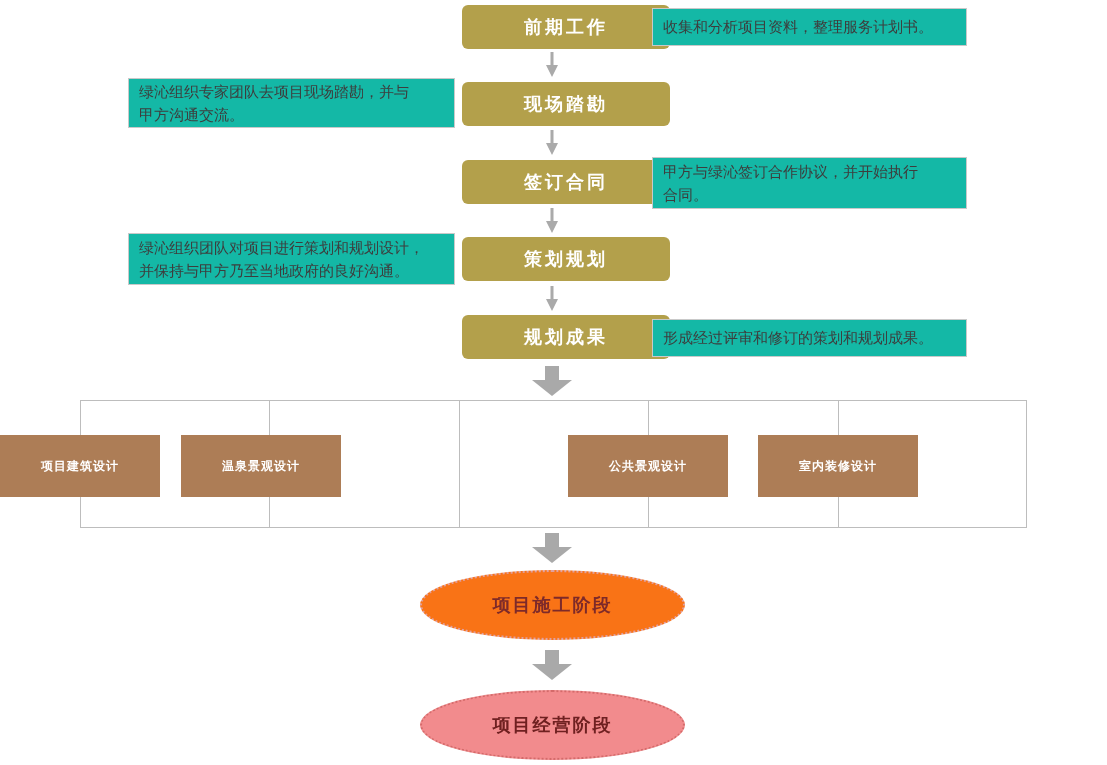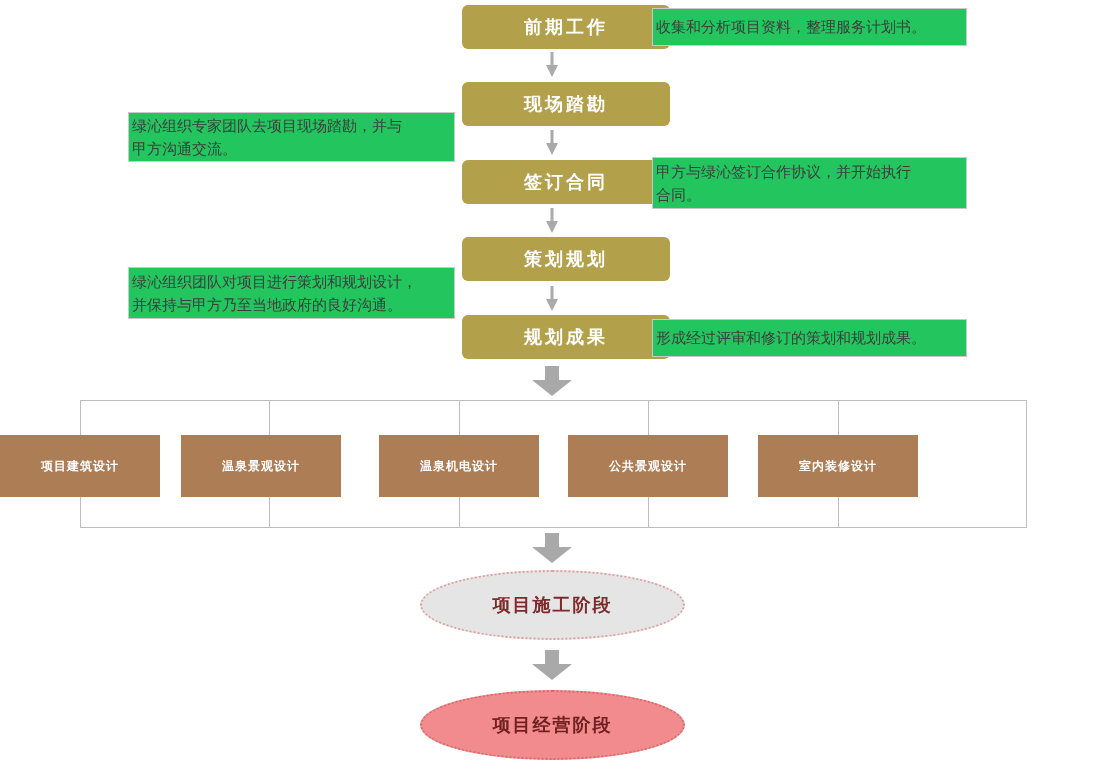--- a/index.html
+++ b/index.html
@@ -11,28 +11,28 @@
     overflow:hidden;
   }
   .gold-btn{
     position:absolute;left:462px;width:208px;height:44px;
     background:#b3a04b;border-radius:6px;
     color:#ffffff;font-weight:bold;font-size:18px;letter-spacing:3px;
     display:flex;align-items:center;justify-content:center;
     box-sizing:border-box;
   }
   .note{
-    position:absolute;background:#22c55e;border:1px solid #c9c9c9;
+    position:absolute;background:#14b8a6;border:1px solid #c9c9c9;
     color:#3d3d3d;font-size:15px;line-height:1.55;
-    padding:4px 3px;box-sizing:border-box;
+    padding:4px 10px;box-sizing:border-box;
     display:flex;align-items:center;
     white-space:pre-line;text-align:left;
   }
   .note-right{left:652px;width:315px;}
-  .note-left{left:128px;width:327px;margin-top:34px;}
+  .note-left{left:128px;width:327px;}
   .sarrow{position:absolute;left:545px;}
   .barrow{position:absolute;left:532px;}
   .connector-frame{
     position:absolute;left:80px;top:400px;width:947px;height:128px;
     border:1px solid #bdbdbd;box-sizing:border-box;z-index:1;
   }
   .vline{
     position:absolute;top:400px;width:1px;height:128px;
     background:#bdbdbd;z-index:1;
   }
@@ -41,21 +41,21 @@
     background:#ad7d56;color:#ffffff;font-weight:bold;font-size:12px;
     letter-spacing:1px;display:flex;align-items:center;justify-content:center;
     z-index:2;box-sizing:border-box;
   }
   .phase-ellipse{
     position:absolute;left:420px;width:265px;height:70px;
     border-radius:50%;display:flex;align-items:center;justify-content:center;
     font-weight:bold;font-size:18px;letter-spacing:2px;box-sizing:border-box;
   }
   .phase-construction{
-    top:570px;background:#e5e5e5;border:2px dotted #e0a0a0;color:#7d2a2a;
+    top:570px;background:#f97316;border:2px dotted #e0a0a0;color:#7d2a2a;
   }
   .phase-operation{
     top:690px;background:#f28b8d;border:2px dotted #d46a6a;color:#6f2020;
   }
 </style>
 </head>
 <body>
 
 <div class="canvas">
 
@@ -98,21 +98,20 @@
   </svg>
 
   <div class="connector-frame"></div>
   <div class="vline" style="left:269px"></div>
   <div class="vline" style="left:459px"></div>
   <div class="vline" style="left:648px"></div>
   <div class="vline" style="left:838px"></div>
 
   <div class="design-box" style="left:0px">项目建筑设计</div>
   <div class="design-box" style="left:181px">温泉景观设计</div>
-  <div class="design-box" style="left:379px">温泉机电设计</div>
   <div class="design-box" style="left:568px">公共景观设计</div>
   <div class="design-box" style="left:758px">室内装修设计</div>
 
   <svg class="barrow" style="top:533px" width="40" height="30" viewBox="0 0 40 30">
     <polygon points="13,0 27,0 27,14 40,14 20,30 0,14 13,14" fill="#a9a9a9"></polygon>
   </svg>
 
   <div class="phase-ellipse phase-construction">项目施工阶段</div>
 
   <svg class="barrow" style="top:650px" width="40" height="30" viewBox="0 0 40 30">

